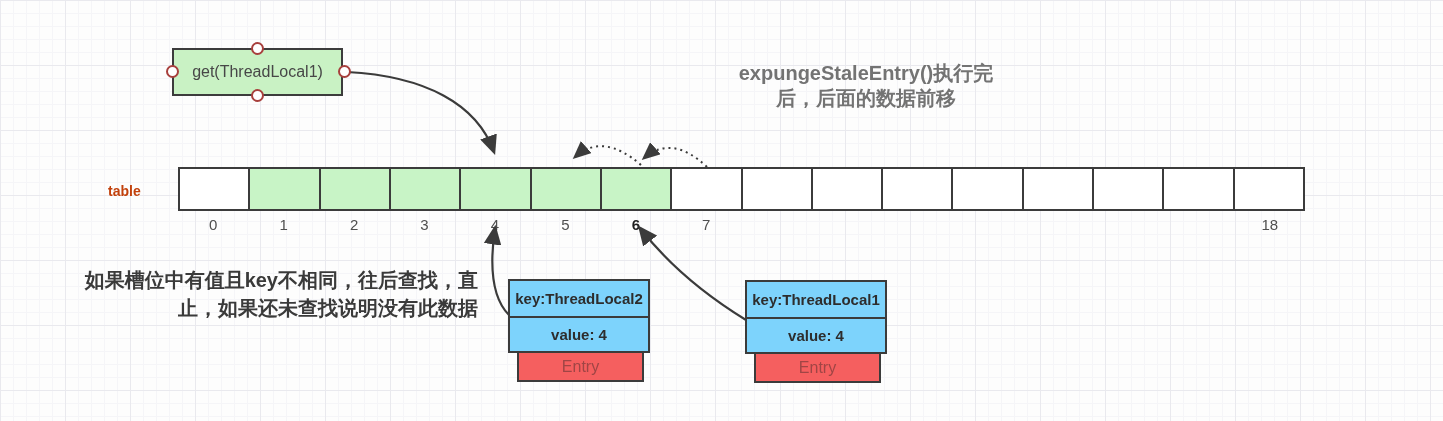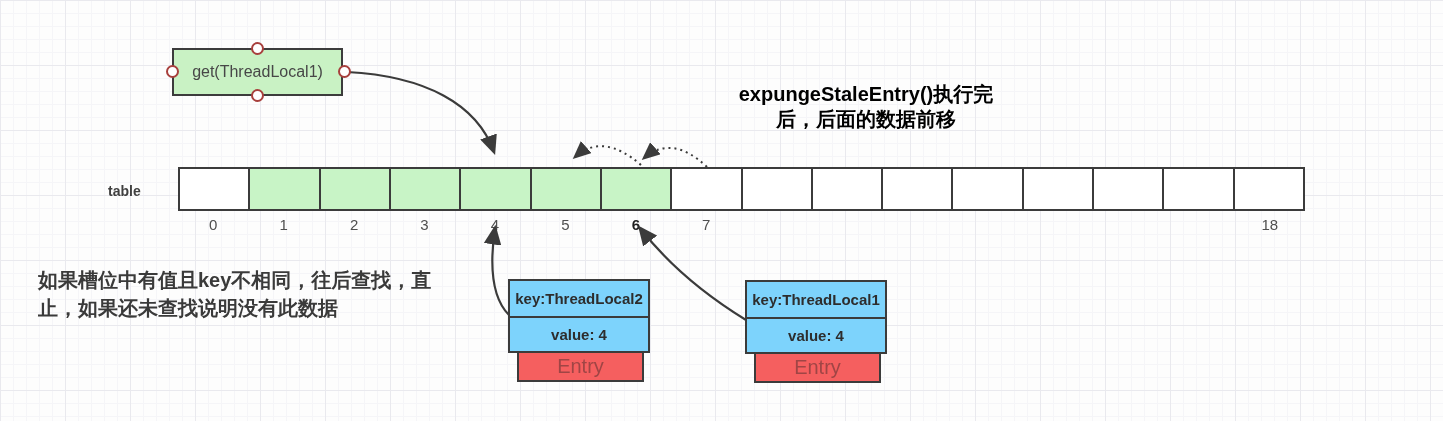--- a/index.html
+++ b/index.html
@@ -24,30 +24,30 @@
     font-size:16px;color:#474747;
   }
   .handle{
     width:9px;height:9px;border-radius:50%;
     background:#fff;border:2.5px solid #a8403d;
     position:absolute;z-index:5;
   }
 
   
   .heading{
-    left:698px;top:82px;width:336px;text-align:center;
-    font-size:20px;font-weight:bold;color:#000000;line-height:25px;
+    left:698px;top:61px;width:336px;text-align:center;
+    font-size:20px;font-weight:bold;color:#737373;line-height:25px;
   }
   .note{
-    left:38px;top:266px;width:440px;text-align:left;
+    left:38px;top:266px;width:440px;text-align:right;
     font-size:20px;font-weight:bold;color:#3a3a3a;line-height:28px;
   }
 
   
-  .table-label{left:108px;top:183px;font-size:14px;font-weight:bold;color:#404040;}
+  .table-label{left:108px;top:183px;font-size:14px;font-weight:bold;color:#c2410c;}
   .table-row{
     left:178px;top:167px;width:1123px;height:40px;
     border:2px solid #3b3b3b;display:flex;background:#fff;
   }
   .cell{flex:1 1 0;border-right:2px solid #3b3b3b;background:#fff;}
   .cell:last-child{border-right:none;}
   .cell.green{background:#c8f4c6;}
   .idx-row{left:178px;top:216px;width:1127px;display:flex;}
   .idx{flex:1 1 0;text-align:center;font-size:15px;color:#4f4f4f;}
   .idx.bold{font-weight:bold;color:#1e1e1e;}
@@ -59,21 +59,21 @@
   .e-key,.e-val{
     height:35px;background:#7dd3fc;border:2px solid #3b3b3b;
     display:flex;align-items:center;justify-content:center;
     font-size:15px;font-weight:bold;color:#2d2d2d;
   }
   .e-val{border-top:none;height:33px;}
   .e-entry{
     margin-left:9px;width:123px;height:27px;
     background:#f55f5f;border:2px solid #3b3b3b;border-top:none;
     display:flex;align-items:center;justify-content:center;
-    font-size:20px;color:#a04545;
+    font-size:16px;color:#a04545;
   }
   svg.overlay{position:absolute;left:0;top:0;pointer-events:none;}
 </style>
 </head>
 <body>
 
 <div class="abs get-box">
   <span>get(ThreadLocal1)</span>
 </div>
 <div class="handle" style="left:251px;top:42px;"></div>

